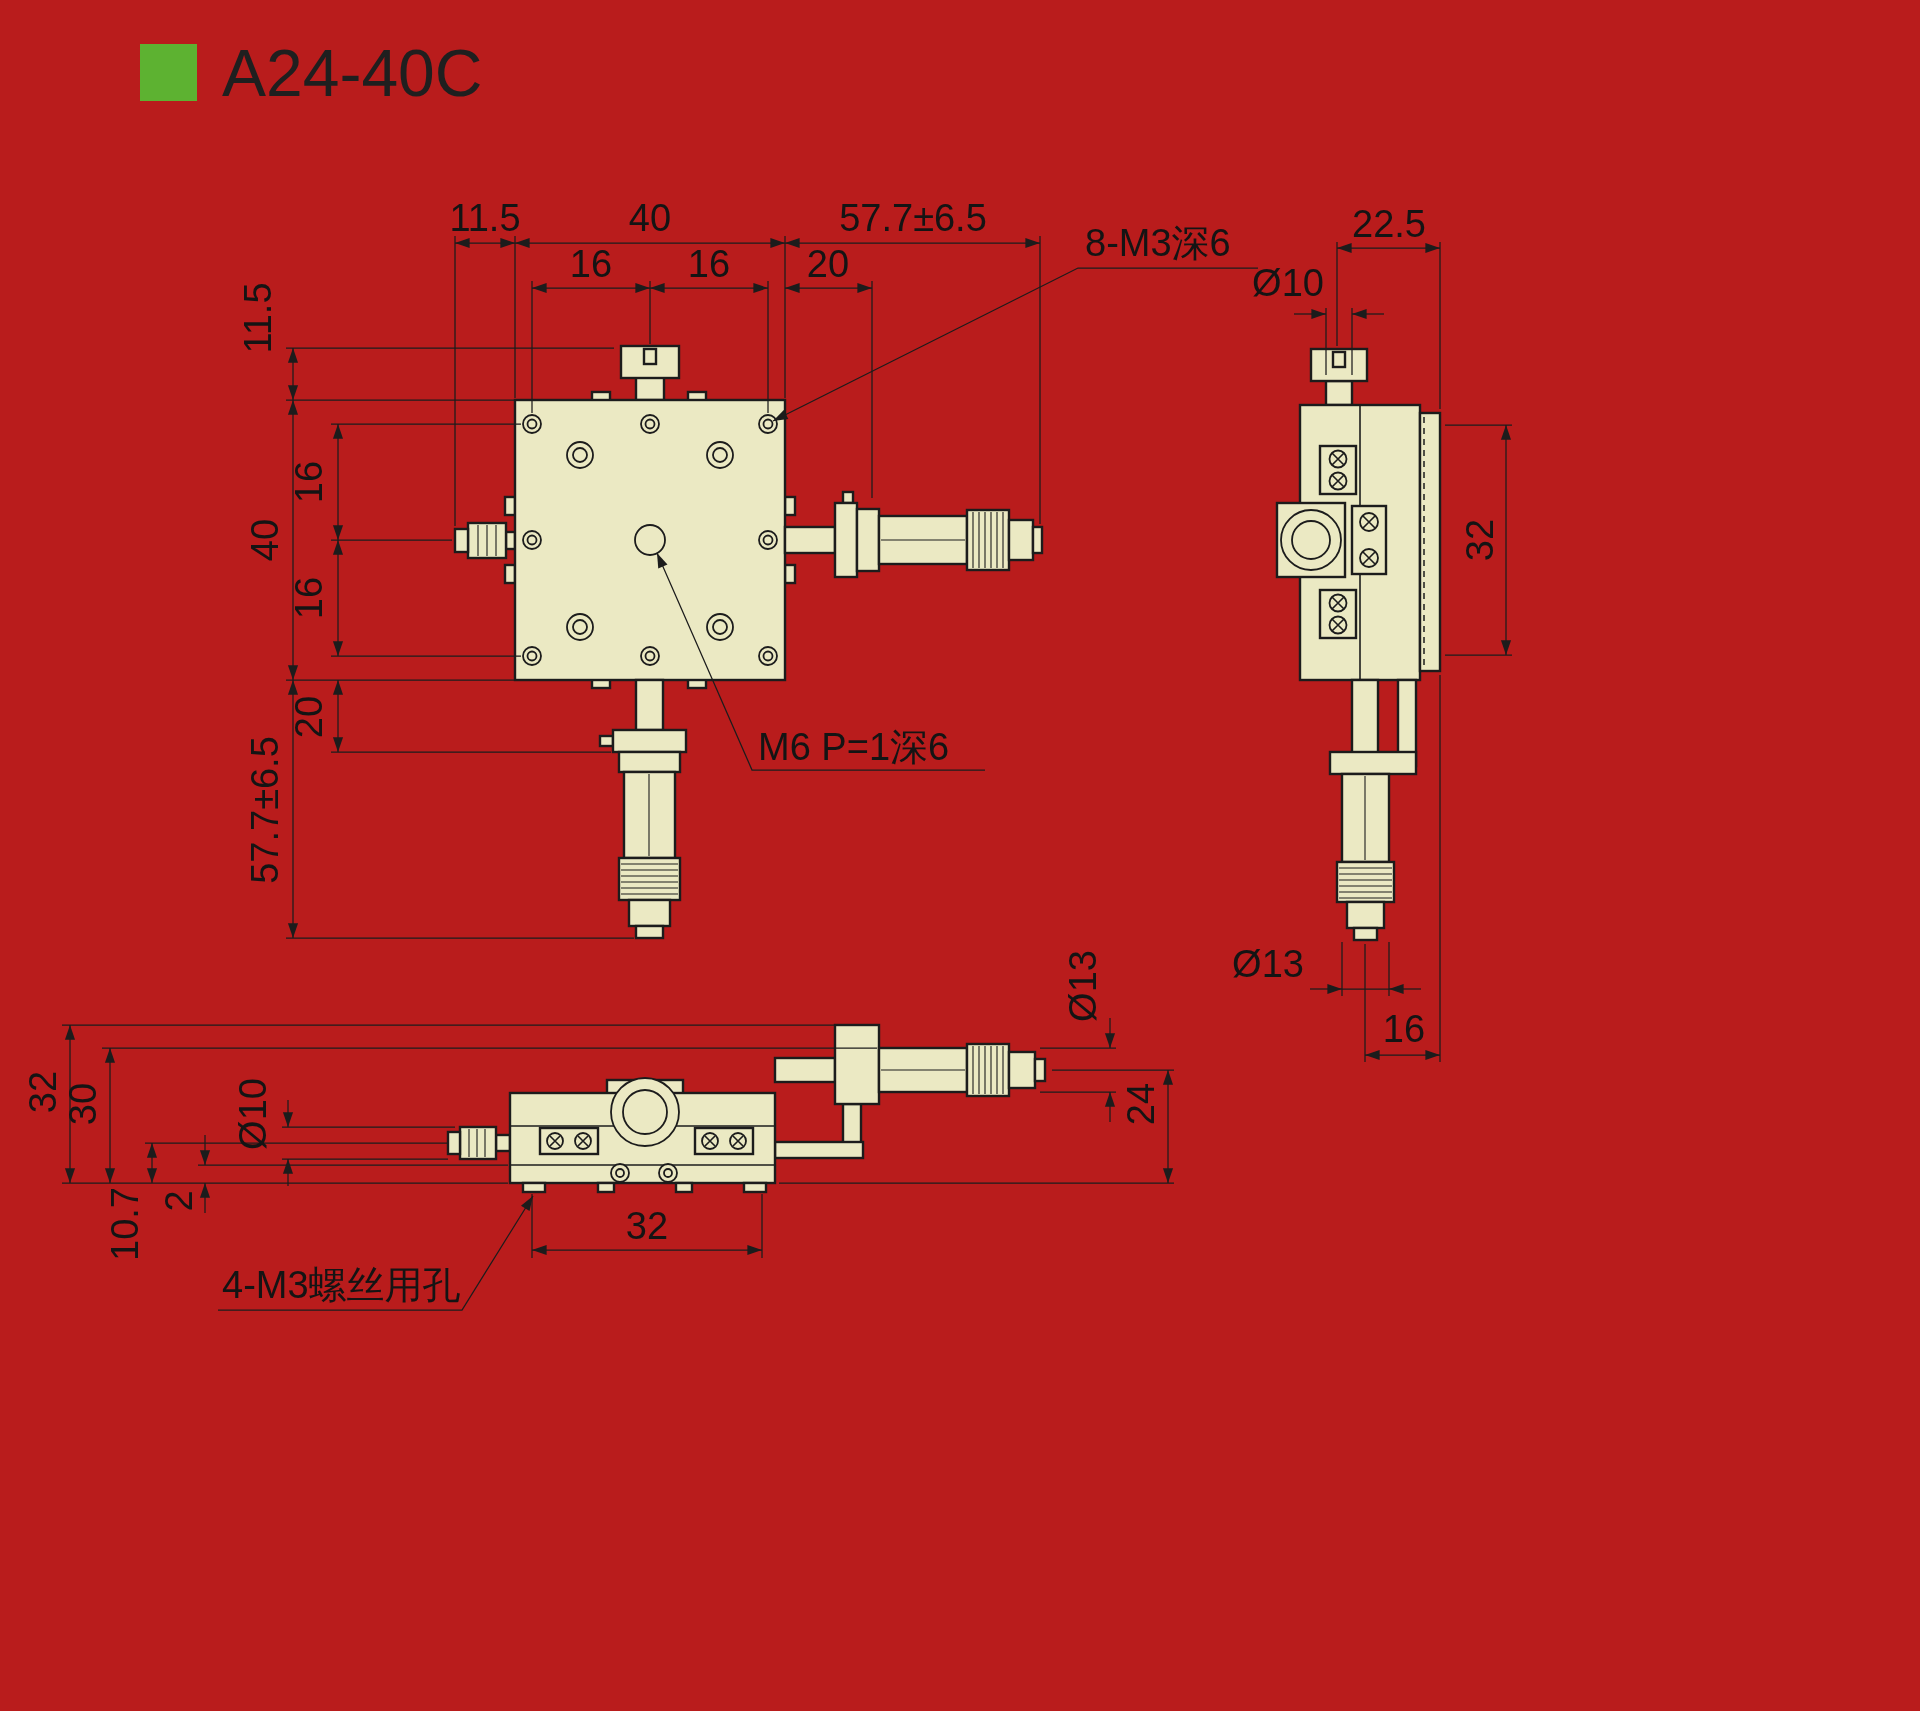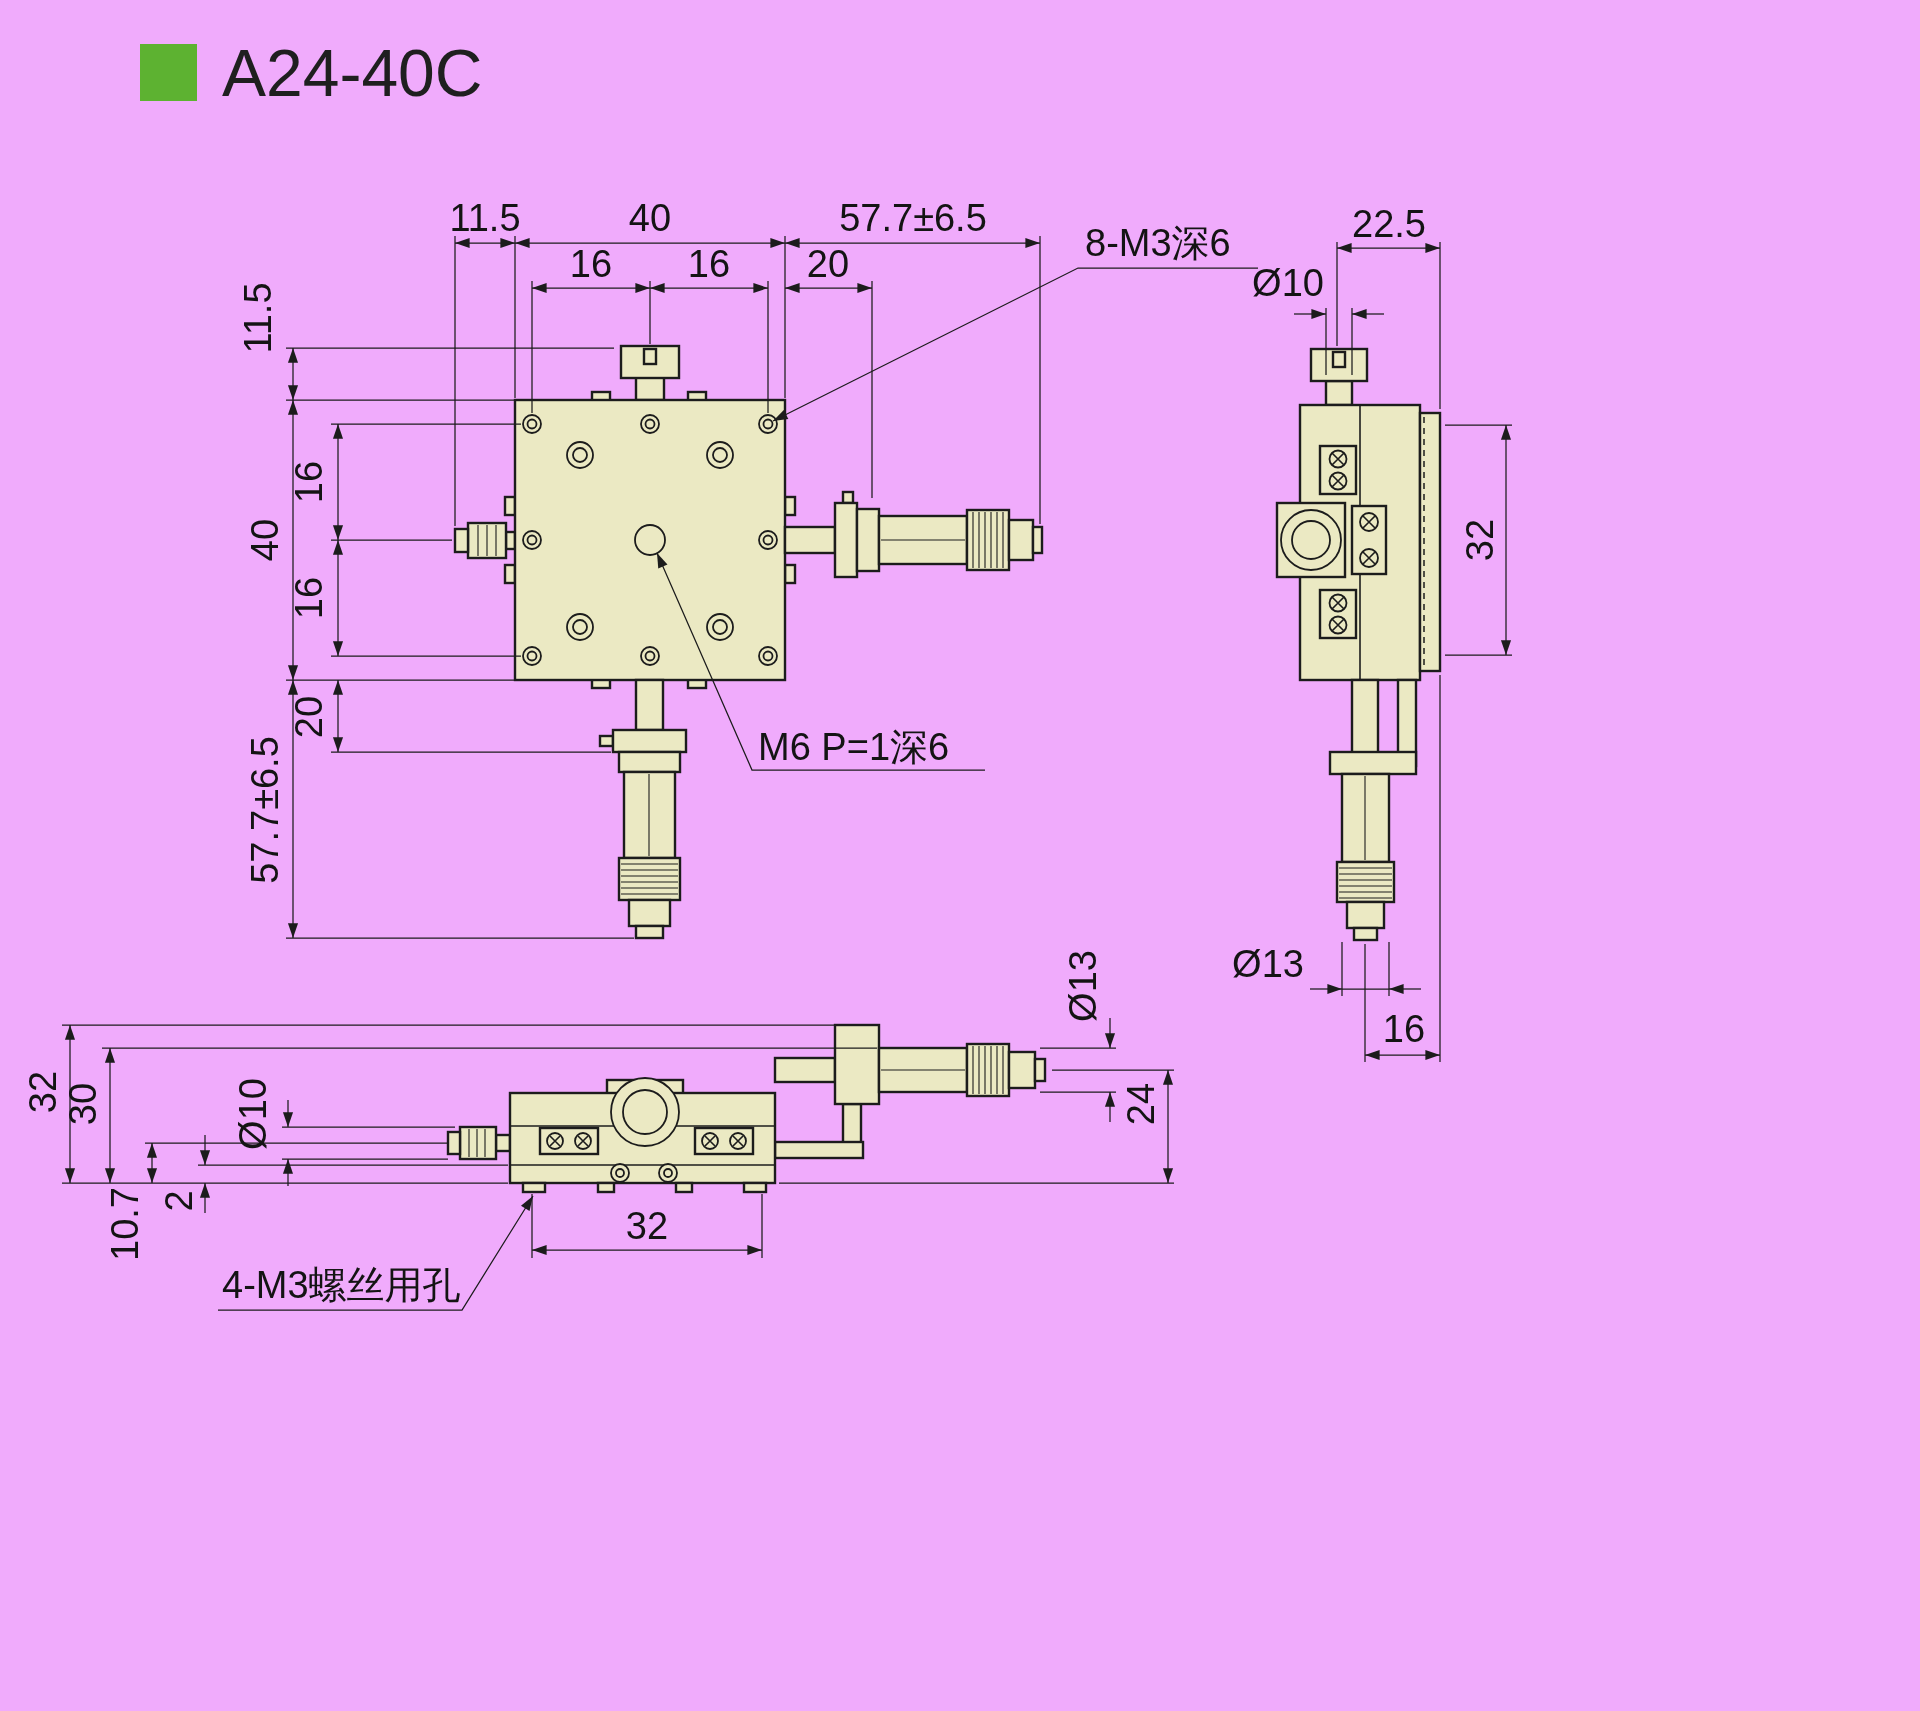--- a/index.html
+++ b/index.html
@@ -1,16 +1,16 @@
 <!DOCTYPE html>
 <html><head>
 <meta charset="utf-8">
 <style>
   html,body{margin:0;padding:0;background:#e9e8e4;}
-  .stage{width:1920px;height:1711px;position:relative;background:#f0abfc;font-family:"Liberation Sans",sans-serif;overflow:hidden;}
+  .stage{width:1920px;height:1711px;position:relative;background:#b91c1c;font-family:"Liberation Sans",sans-serif;overflow:hidden;}
   svg{display:block}
   .outline{fill:#ebe9c3;stroke:#1c1c1c;stroke-width:2.4;stroke-linejoin:miter}
   .hole{fill:#ebe9c3;stroke:#1c1c1c;stroke-width:1.8}
   .detail{fill:none;stroke:#1c1c1c;stroke-width:1.6}
   .knurl{fill:none;stroke:#1c1c1c;stroke-width:1.1}
   .dim{stroke:#1c1c1c;stroke-width:1.25;fill:none}
   .dashed{fill:none;stroke:#1c1c1c;stroke-width:1.5;stroke-dasharray:6 5}
   .dimtext{font-size:38px;fill:#141414;text-anchor:middle;font-family:"Liberation Sans",sans-serif}
   .lbl{font-size:38px;fill:#141414;text-anchor:start;font-family:"Liberation Sans",sans-serif}
   .titletext{font-size:66px;fill:#1f1f1f;text-anchor:start;font-family:"Liberation Sans",sans-serif}

